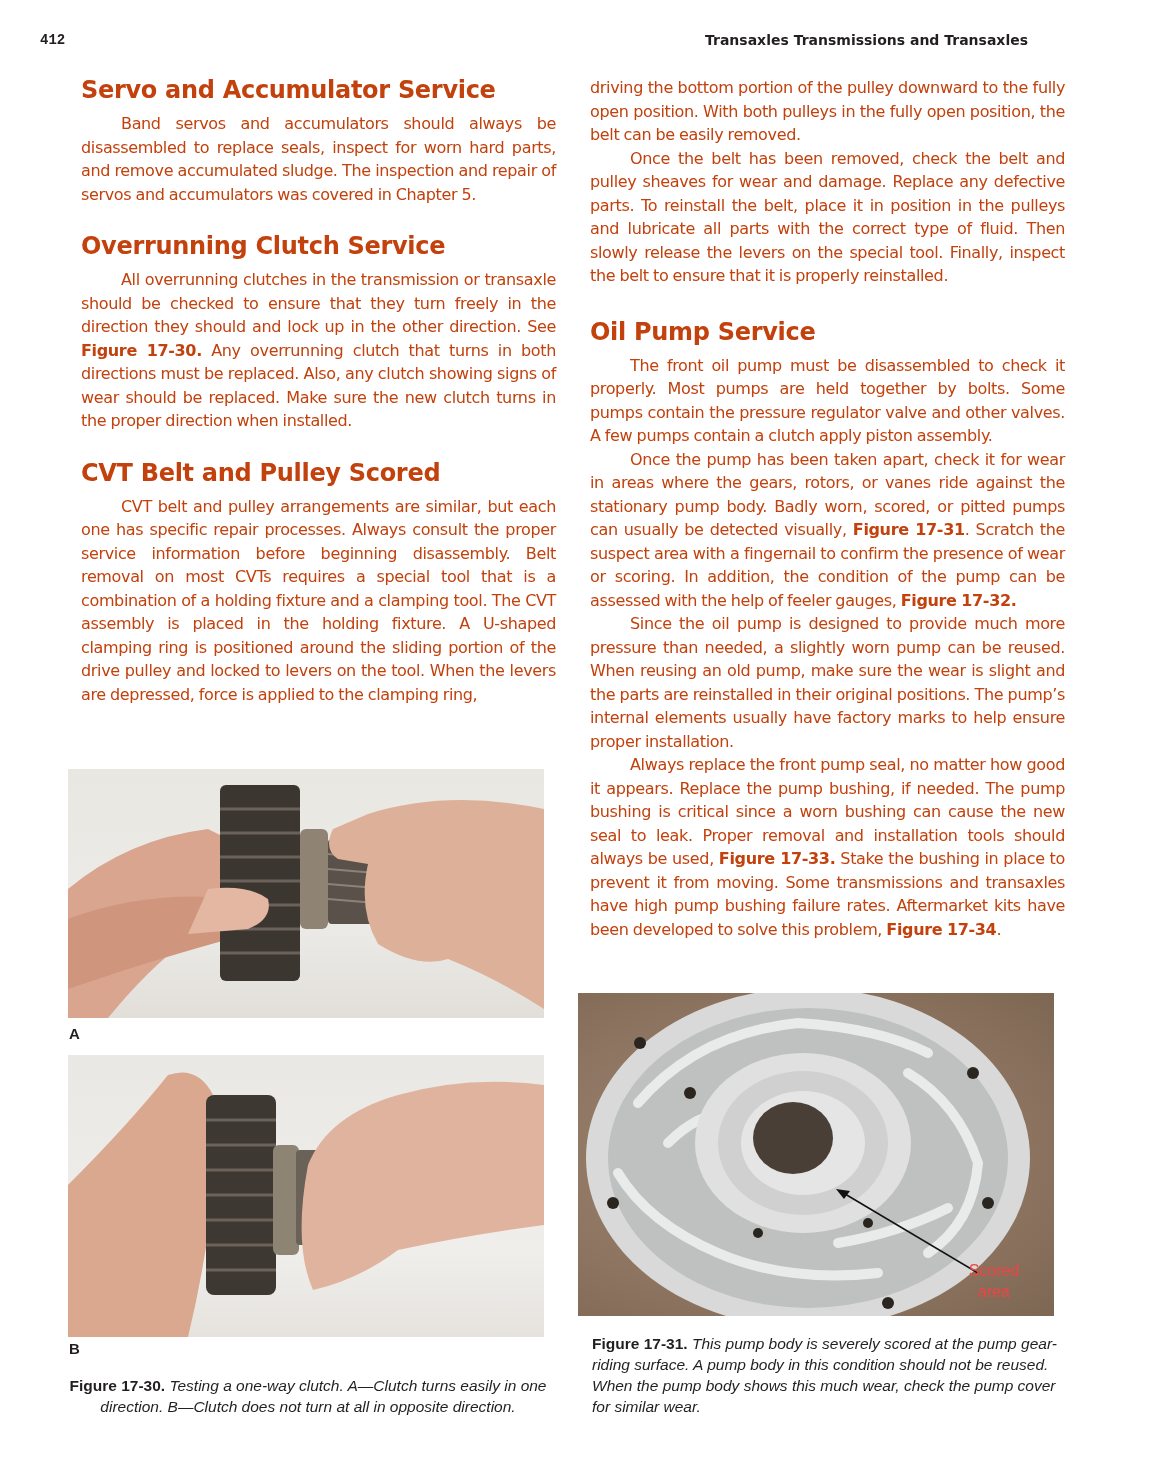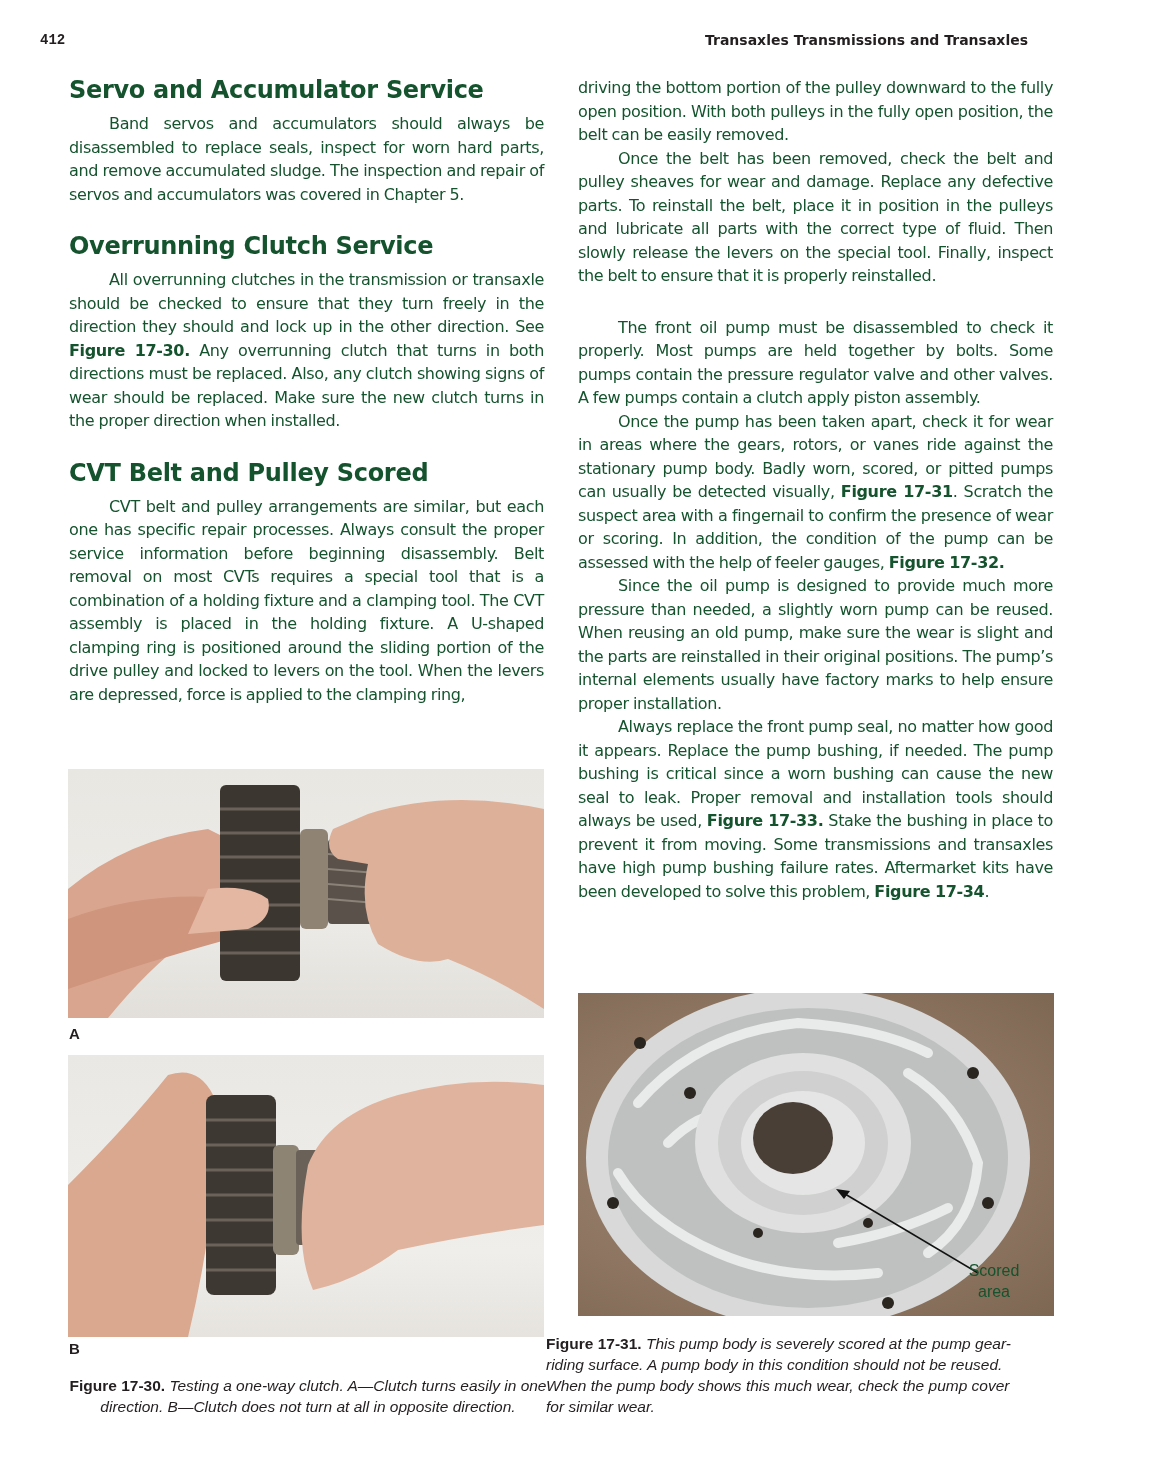--- a/index.html
+++ b/index.html
@@ -1,35 +1,35 @@
 <!DOCTYPE html>
 <html><head>
 <meta charset="utf-8">
 <style>
   html, body { margin: 0; padding: 0; background: #ffffff; }
   body { width: 1156px; height: 1479px; position: relative; overflow: hidden; color: #231f20; }
   .hdr-num { position: absolute; left: 40px; top: 32px; font-family: Liberation Mono, monospace; font-weight: bold; font-size: 14px; }
   .hdr-title { position: absolute; left: 705px; top: 32px; font-family: "DejaVu Sans", sans-serif; font-weight: bold; font-size: 14px; }
-  .col { position: absolute; width: 475px; font-family: "DejaVu Sans", sans-serif; font-size: 16px; line-height: 23.5px; color: #14532d; }
+  .col { position: absolute; width: 475px; font-family: "DejaVu Sans", sans-serif; font-size: 16px; line-height: 23.5px; color: #c2410c; margin-left: 12px; }
   .col-left { left: 69px; top: 74px; }
   .col-right { left: 578px; top: 76px; }
   h2 { font-family: "DejaVu Sans", sans-serif; font-weight: bold; font-size: 24px; margin: 0 0 6px 0; line-height: 32px; letter-spacing: -0.3px; }
   p { margin: 0; text-align: justify; text-indent: 40px; letter-spacing: -0.35px; word-spacing: -0.5px; }
   p.noindent { text-indent: 0; }
   .section { margin-bottom: 26px; }
   b { font-weight: bold; }
   .photo { position: absolute; overflow: hidden; }
   .photoA { left: 68px; top: 769px; width: 476px; height: 249px; background: linear-gradient(180deg,#e9e7e2 0%,#ecebe7 60%,#e2dfda 100%); }
   .photoB { left: 68px; top: 1055px; width: 476px; height: 282px; background: linear-gradient(180deg,#eae8e4 0%,#efeeeb 70%,#e6e3de 100%); }
   .photoC { left: 578px; top: 993px; width: 476px; height: 323px; background: radial-gradient(ellipse at 40% 50%, #9e8772 0%, #8d7561 60%, #7e6752 100%); }
   .sublabel { position: absolute; font-family: "Liberation Sans", sans-serif; font-weight: bold; font-size: 15px; }
   .caption { position: absolute; font-family: "Liberation Sans", sans-serif; font-size: 15.5px; line-height: 21px; color: #231f20; }
   .caption b { font-weight: bold; }
   .caption i { font-style: italic; }
-  .scored-label { position: absolute; left: 958px; top: 1260px; width: 72px; text-align: center; font-family: "Liberation Sans", sans-serif; font-size: 16px; line-height: 21px; color: #14532d; }
+  .scored-label { position: absolute; left: 958px; top: 1260px; width: 72px; text-align: center; font-family: "Liberation Sans", sans-serif; font-size: 16px; line-height: 21px; color: #ef4444; }
 </style>
 </head>
 <body>
 
 <div class="hdr-num">412</div>
 <div class="hdr-title">Transaxles Transmissions and Transaxles</div>
 
 <div class="col col-left">
   <div class="section" style="margin-bottom:24px;">
     <h2>Servo and Accumulator Service</h2>
@@ -42,20 +42,21 @@
   <div class="section">
     <h2>CVT Belt and Pulley Scored</h2>
     <p>CVT belt and pulley arrangements are similar, but each one has specific repair processes. Always consult the proper service information before beginning disassembly. Belt removal on most CVTs requires a special tool that is a combination of a holding fixture and a clamping tool. The CVT assembly is placed in the holding fixture. A U-shaped clamping ring is positioned around the sliding portion of the drive pulley and locked to levers on the tool. When the levers are depressed, force is applied to the clamping ring,</p>
   </div>
 </div>
 
 <div class="col col-right">
   <p class="noindent">driving the bottom portion of the pulley downward to the fully open position. With both pulleys in the fully open position, the belt can be easily removed.</p>
   <p>Once the belt has been removed, check the belt and pulley sheaves for wear and damage. Replace any defective parts. To reinstall the belt, place it in position in the pulleys and lubricate all parts with the correct type of fluid. Then slowly release the levers on the special tool. Finally, inspect the belt to ensure that it is properly reinstalled.</p>
   <div style="height:28px"></div>
+  <h2>Oil Pump Service</h2>
   <p>The front oil pump must be disassembled to check it properly. Most pumps are held together by bolts. Some pumps contain the pressure regulator valve and other valves. A few pumps contain a clutch apply piston assembly.</p>
   <p><span>Once the pump has been taken apart, check it for wear in areas where the gears, rotors, or vanes ride against the stationary pump body. Badly worn, scored, or pitted pumps can usually be detected visually, </span><b>Figure 17-31</b><span>. Scratch the suspect area with a fingernail to confirm the presence of wear or scoring. In addition, the condition of the pump can be assessed with the help of feeler gauges, </span><b>Figure 17-32.</b></p>
   <p>Since the oil pump is designed to provide much more pressure than needed, a slightly worn pump can be reused. When reusing an old pump, make sure the wear is slight and the parts are reinstalled in their original positions. The pump’s internal elements usually have factory marks to help ensure proper installation.</p>
   <p><span>Always replace the front pump seal, no matter how good it appears. Replace the pump bushing, if needed. The pump bushing is critical since a worn bushing can cause the new seal to leak. Proper removal and installation tools should always be used, </span><b>Figure 17-33.</b><span> Stake the bushing in place to prevent it from moving. Some transmissions and transaxles have high pump bushing failure rates. Aftermarket kits have been developed to solve this problem, </span><b>Figure 17-34</b><span>.</span></p>
 </div>
 
 <div class="photo photoA" title="Hands turning one-way clutch assembly freely">
   <svg width="476" height="249" viewBox="0 0 476 249">
     <path d="M0 120 Q60 70 140 60 L160 70 L210 105 Q220 140 190 150 L120 170 Q80 200 40 249 L0 249 Z" fill="#d9a58e"></path>
     <path d="M0 150 Q80 120 170 130 Q210 140 200 160 Q140 175 60 200 L0 220 Z" fill="#cf957d"></path>
@@ -132,13 +133,13 @@
     </g>
     <line x1="400" y1="280" x2="262" y2="198" stroke="#111111" stroke-width="1.6"></line>
     <polygon points="258,196 272,198 266,206" fill="#111111"></polygon>
   </svg>
 </div>
 <div class="scored-label">
   <div>Scored</div>
   <div>area</div>
 </div>
 
-<div class="caption" style="left:546px; top:1333px; width:476px;"><b>Figure 17-31.</b><i> This pump body is severely scored at the pump gear-riding surface. A pump body in this condition should not be reused. When the pump body shows this much wear, check the pump cover for similar wear.</i></div>
+<div class="caption" style="left:592px; top:1333px; width:476px;"><b>Figure 17-31.</b><i> This pump body is severely scored at the pump gear-riding surface. A pump body in this condition should not be reused. When the pump body shows this much wear, check the pump cover for similar wear.</i></div>
 
 </body></html>

